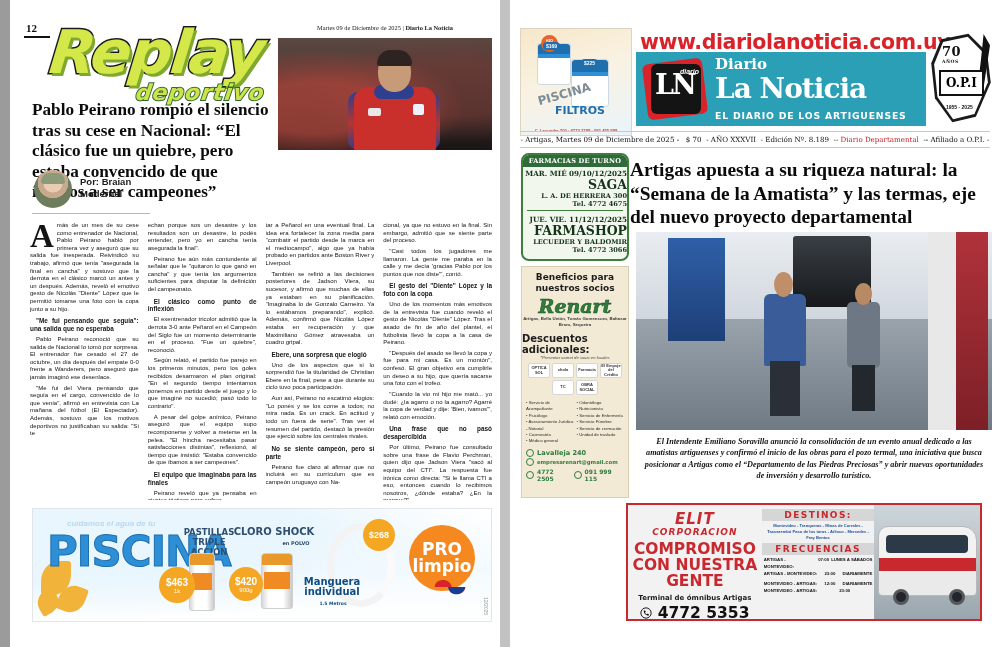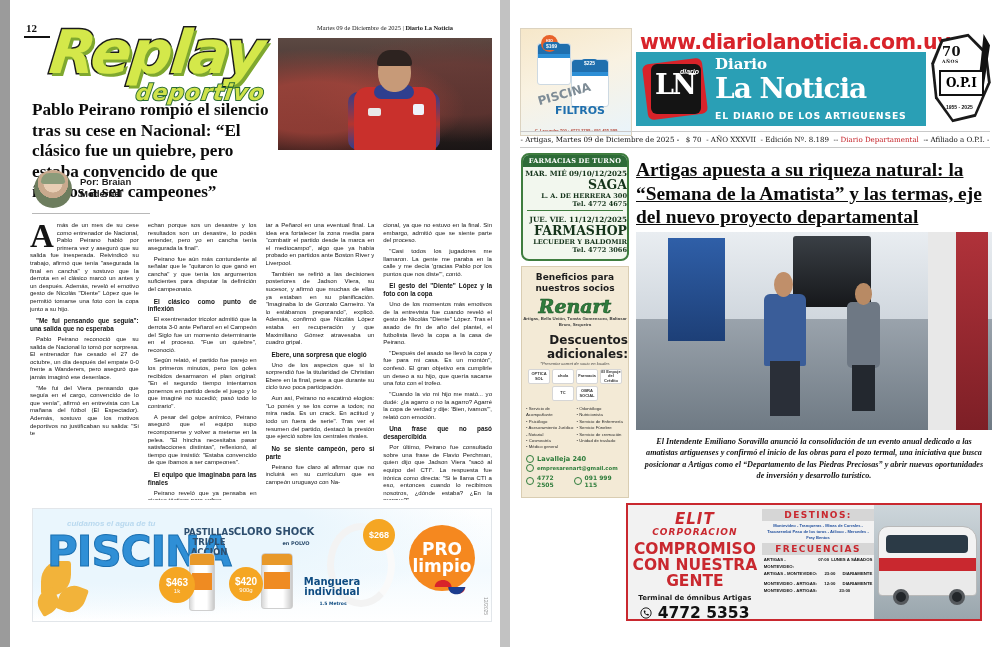--- a/index.html
+++ b/index.html
@@ -194,22 +194,22 @@
   .pharm-div { height:1px; background:#3f7d3f; margin: 2px 4px; }
 
   .renart { position: absolute; left: 521px; top: 266px; width: 108px; height: 232px;
            background: #f3ead6; border: 1px solid #d9cdb2; overflow: hidden; }
   .renart-hd { text-align:center; font-family:"DejaVu Sans",sans-serif; font-weight:bold;
            font-size: 9px; line-height: 11px; color:#1d1d1d; padding-top: 5px; }
   .renart-logo { text-align:center; font-family:"DejaVu Serif",serif; font-weight:bold; font-style:italic;
            font-size: 19px; color:#2f7d3c; line-height: 20px; margin-top: 2px;
            -webkit-text-stroke: .6px #1b5528; }
   .renart-sub { text-align:center; font-size: 4.4px; font-weight:bold; color:#3a3a3a; line-height:6px; }
-  .renart-desc { text-align:right; font-family:"DejaVu Sans",sans-serif; font-weight:bold;
-           font-size: 12px; color:#1d1d1d; margin-top: 5px; }
+  .renart-desc { text-align:left; font-family:"DejaVu Sans",sans-serif; font-weight:bold;
+           font-size: 10px; color:#1d1d1d; margin-top: 5px; }
   .renart-note { text-align:center; font-size: 4.2px; color:#444; font-style:italic; }
   .brand-grid { display:flex; flex-wrap:wrap; gap:2px; justify-content:center; padding: 3px 4px; }
   .brand-chip { width: 22px; height: 15px; background:#fff; border:1px solid #d6d6d6; border-radius:2px;
            font-size: 4px; display:flex; align-items:center; justify-content:center; color:#333;
            font-weight:bold; text-align:center; line-height:4.5px; overflow:hidden; }
   .svc-cols { display:flex; gap:3px; padding: 2px 4px; }
   .svc-col { width:50%; font-size: 4.3px; line-height: 6.4px; color:#2b2b2b; }
   .svc-col div:before { content:"• "; }
   .renart-contact { padding: 2px 4px 0 4px; }
   .rc-row { display:flex; align-items:center; gap:3px; font-family:"DejaVu Sans",sans-serif;
@@ -554,21 +554,21 @@
         </div>
         <div class="rc-row" style="font-size:6px;">
           <span class="rc-icon"></span>
           <span>4772 2505</span>
           <span class="rc-icon"></span>
           <span>091 999 115</span>
         </div>
       </div>
     </div>
 
-    <div class="rt-headline" style="left:126px;text-decoration:underline;">Artigas apuesta a su riqueza natural: la “Semana de la Amatista” y las termas, eje del nuevo proyecto departamental</div>
+    <div class="rt-headline" style="left:120px;">Artigas apuesta a su riqueza natural: la “Semana de la Amatista” y las termas, eje del nuevo proyecto departamental</div>
 
     <div class="rt-photo" style="left:126px;">
       <div class="ph-wall"></div>
       <div class="ph-floor"></div>
       <div class="ph-blue"></div>
       <div class="ph-dark"></div>
       <div class="ph-white"></div>
       <div class="ph-red"></div>
       <div class="ph-man">
         <div class="b"></div>

